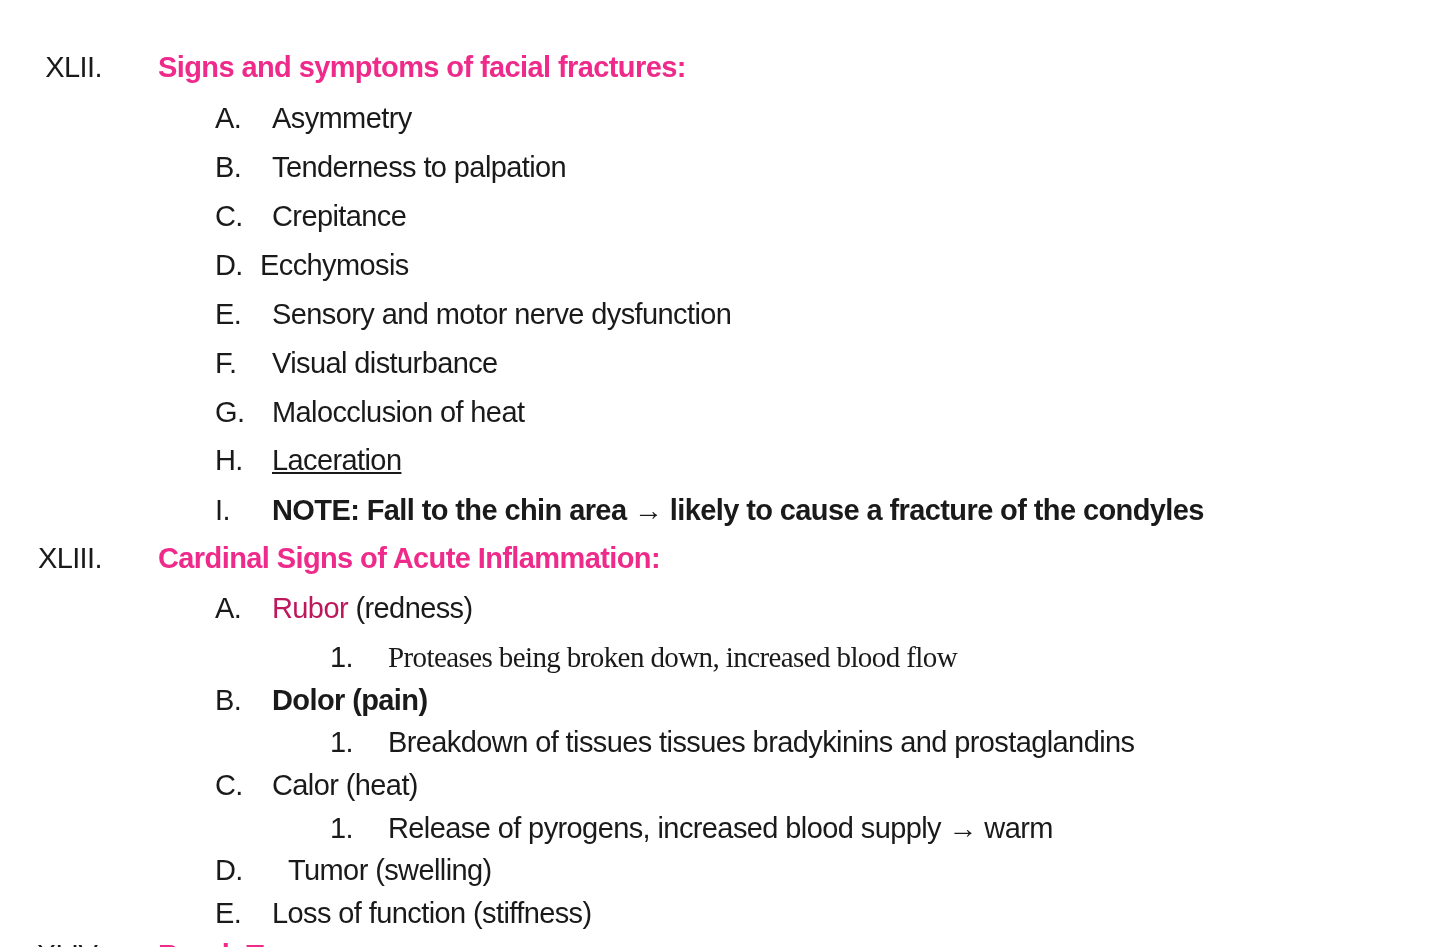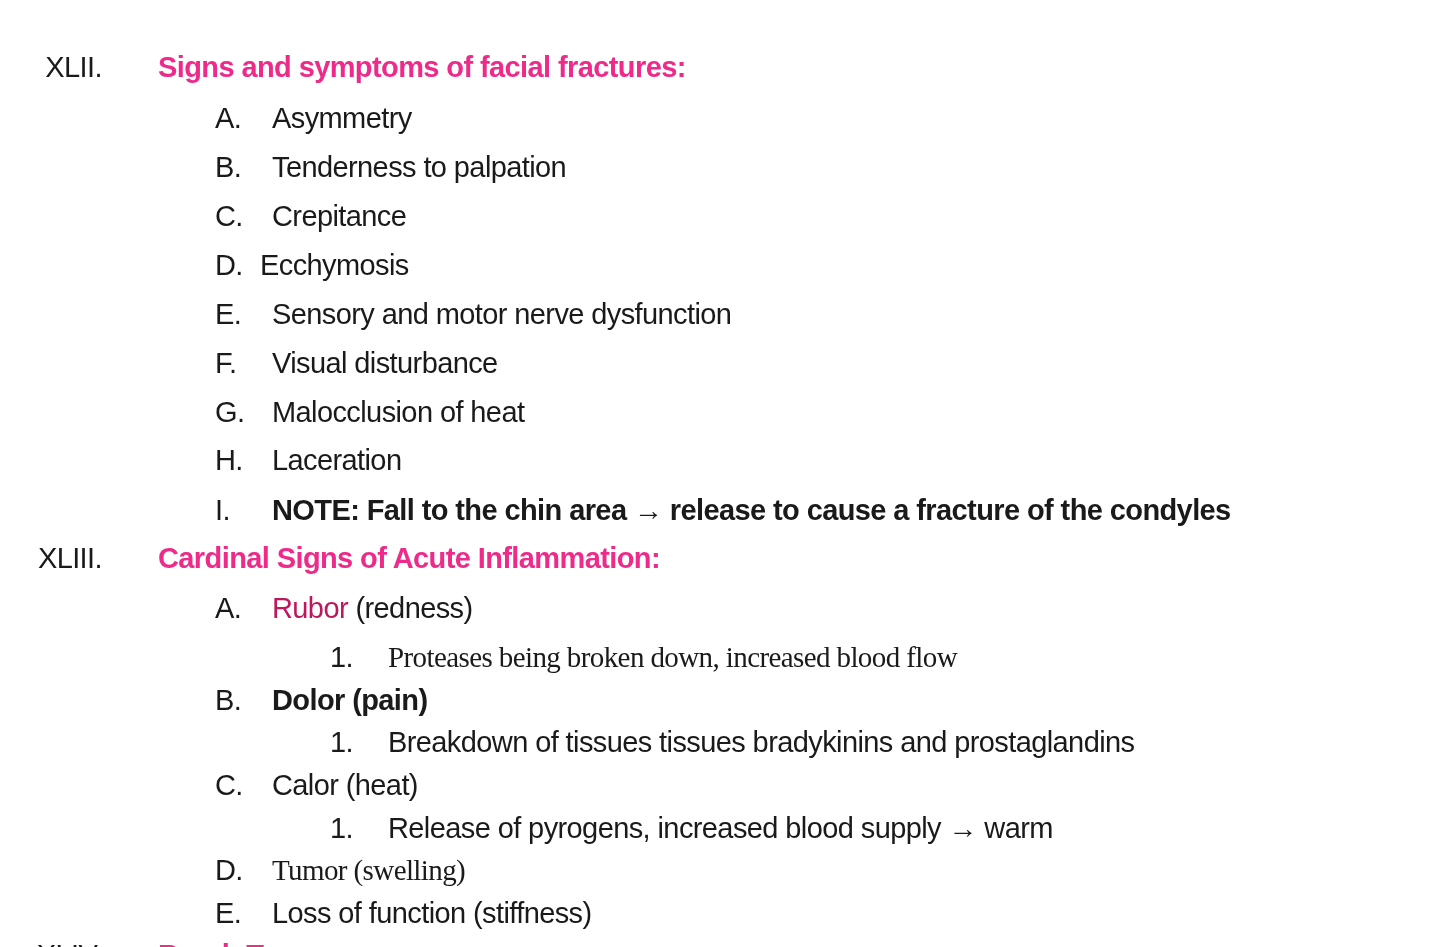--- a/index.html
+++ b/index.html
@@ -48,25 +48,25 @@
 <div class="line" style="top:346px;">
   <span style="position:absolute; left:215px;">F.</span>
   <span style="position:absolute; left:272px;">Visual disturbance</span>
 </div>
 <div class="line" style="top:395px;">
   <span style="position:absolute; left:215px;">G.</span>
   <span style="position:absolute; left:272px;">Malocclusion of heat</span>
 </div>
 <div class="line" style="top:443px;">
   <span style="position:absolute; left:215px;">H.</span>
-  <span style="position:absolute; left:272px;">Laceration</span>
+  <span style="position:absolute; left:272px;text-decoration:underline;">Laceration</span>
 </div>
 <div class="line" style="top:493px;">
   <span style="position:absolute; left:215px;">I.</span>
-  <span class="bold" style="position:absolute; left:272px;"><span>NOTE: Fall to the chin area</span> <span class="arrow">→</span> <span>release to cause a fracture of the condyles</span></span>
+  <span class="bold" style="position:absolute; left:272px;"><span>NOTE: Fall to the chin area</span> <span class="arrow">→</span> <span>likely to cause a fracture of the condyles</span></span>
 </div>
 
 <div class="line" style="top:541px;">
   <span class="roman">XLIII.</span>
   <span class="heading" style="position:absolute; left:158px;">Cardinal Signs of Acute Inflammation:</span>
 </div>
 
 <div class="line" style="top:591px;">
   <span style="position:absolute; left:215px;">A.</span>
   <span style="position:absolute; left:272px;"><span class="red">Rubor</span><span> (redness)</span></span>
@@ -86,21 +86,21 @@
 <div class="line" style="top:768px;">
   <span style="position:absolute; left:215px;">C.</span>
   <span style="position:absolute; left:272px;">Calor (heat)</span>
 </div>
 <div class="line" style="top:811px;">
   <span style="position:absolute; left:330px;">1.</span>
   <span style="position:absolute; left:388px;"><span>Release of pyrogens, increased blood supply</span> <span class="arrow">→</span> <span>warm</span></span>
 </div>
 <div class="line" style="top:853px;">
   <span style="position:absolute; left:215px;">D.</span>
-  <span style="position:absolute; left:272px;font-family:Liberation Serif, serif;">Tumor (swelling)</span>
+  <span style="position:absolute; left:288px;">Tumor (swelling)</span>
 </div>
 <div class="line" style="top:896px;">
   <span style="position:absolute; left:215px;">E.</span>
   <span style="position:absolute; left:272px;">Loss of function (stiffness)</span>
 </div>
 
 <div class="line" style="top:938px;">
   <span class="roman">XLIV.</span>
   <span class="heading" style="position:absolute; left:158px;">Bruch T...</span>
 </div>

